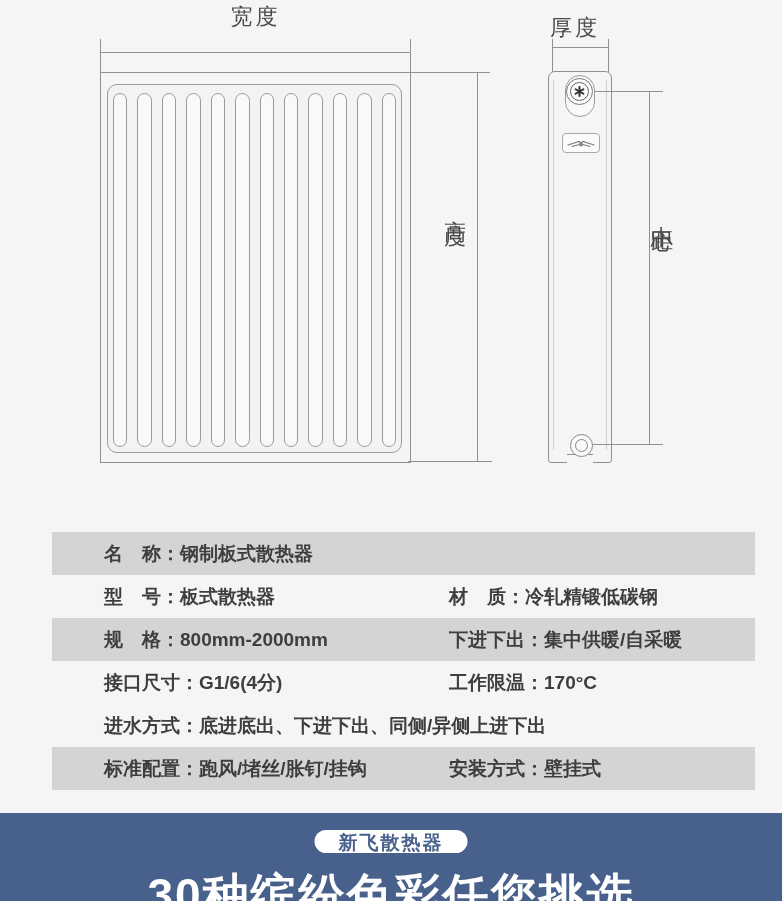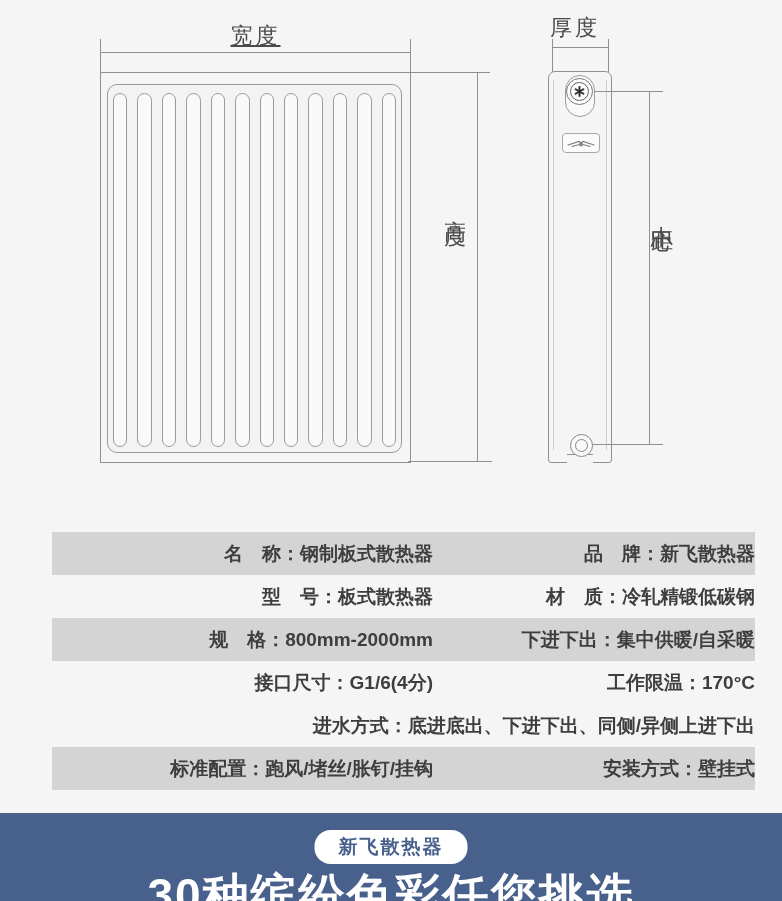--- a/index.html
+++ b/index.html
@@ -85,57 +85,56 @@
   .foot-notch{
     position:absolute;left:18px;right:18px;bottom:-1px;height:9px;
     background:var(--bg-top);border-top:1px solid var(--line);
   }
   
   .spec{
     position:absolute;left:52px;top:532px;width:703px;
     font-size:19px;font-weight:600;color:var(--text-dark);
   }
   .spec-row{
-    display:flex;height:43px;line-height:43px;padding-left:36px;
+    display:flex;height:43px;line-height:43px;padding-left:52px;
     white-space:nowrap;
-    text-align:right;
   }
   .spec-row.shaded{background:var(--row-shade);}
   .spec-cell-left{width:345px;flex:none;}
   .spec-cell-right{flex:1;}
   .spec-cell-full{flex:1;}
   
   .banner{
     position:absolute;left:0;top:813px;width:782px;height:88px;
     background:var(--banner-blue);overflow:hidden;
   }
   .brand-pill{
     position:absolute;left:50%;top:17px;transform:translateX(-50%);
-    min-width:152px;height:34px;border-radius:16px;background:#fff;
-    display:flex;align-items:center;justify-content:center;
+    min-width:152px;height:23px;border-radius:16px;background:#fff;
+    display:flex;justify-content:center;
     padding:0 24px;
     font-family:Liberation Mono, monospace;
   }
   .brand-pill span{
     font-size:19px;font-weight:700;color:var(--banner-blue);letter-spacing:2px;
   }
   .headline{
     position:absolute;left:0;top:57px;width:100%;text-align:center;
     font-size:46px;font-weight:700;color:#fff;letter-spacing:2px;
     line-height:1.1;white-space:nowrap;
   }
 </style>
 </head>
 <body>
 
 <div class="page">
 
   <section>
 
-    <div class="dim-label" style="left:100px;top:25px;width:311px;text-decoration:underline;">宽度</div>
+    <div class="dim-label" style="left:100px;top:6px;width:311px;">宽度</div>
     <div class="hline" style="left:100px;top:52px;width:311px;"></div>
     <div class="vline" style="left:100px;top:39px;height:33px;"></div>
     <div class="vline" style="left:410px;top:39px;height:33px;"></div>
 
     <div class="front-view">
       <div class="front-panel">
         <div class="fin-row">
             <div class="fin"></div>
             <div class="fin"></div>
             <div class="fin"></div>
@@ -197,21 +196,20 @@
     </div>
 
     <div class="drain-valve">
       <div class="ring"></div>
     </div>
   </section>
 
   <section class="spec">
     <div class="spec-row shaded">
       <span class="spec-cell-left">名　称：钢制板式散热器</span>
-      <span class="spec-cell-right">品　牌：新飞散热器</span>
     </div>
     <div class="spec-row">
       <span class="spec-cell-left">型　号：板式散热器</span>
       <span class="spec-cell-right">材　质：冷轧精锻低碳钢</span>
     </div>
     <div class="spec-row shaded">
       <span class="spec-cell-left">规　格：800mm-2000mm</span>
       <span class="spec-cell-right">下进下出：集中供暖/自采暖</span>
     </div>
     <div class="spec-row">

